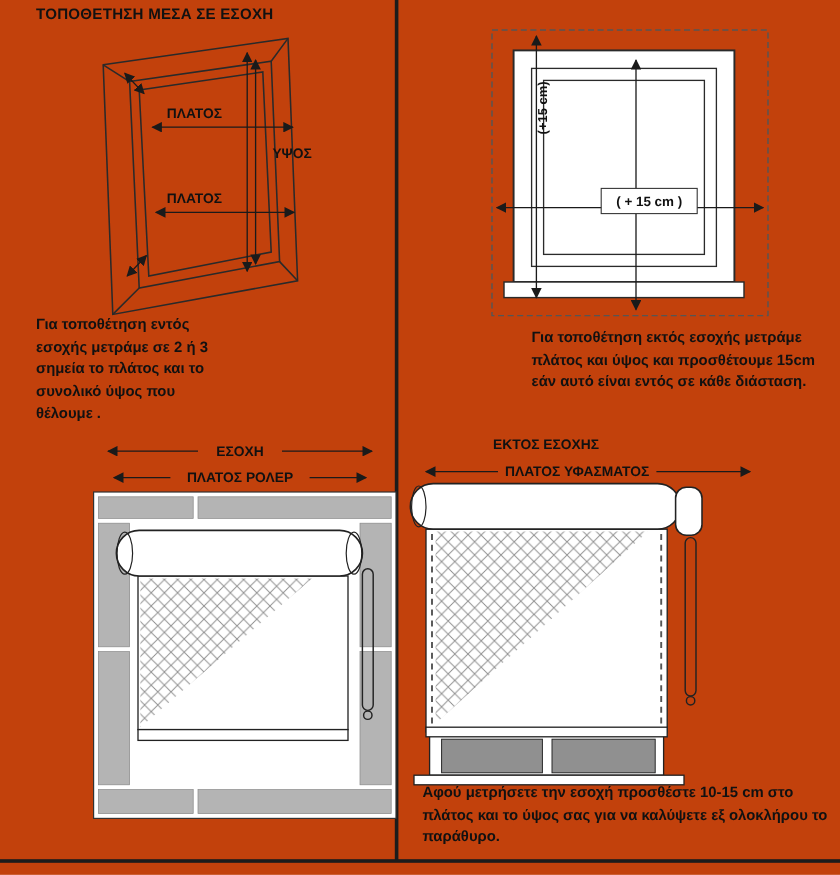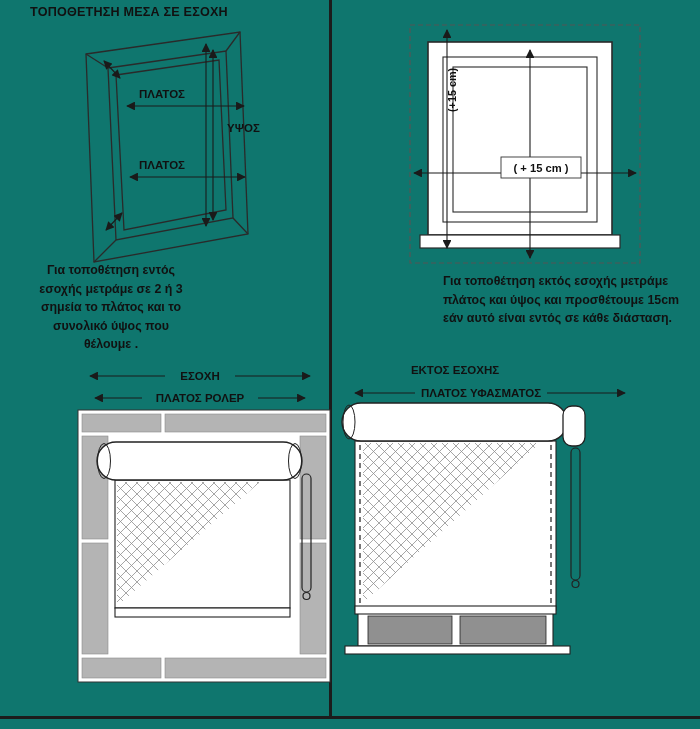--- a/index.html
+++ b/index.html
@@ -1,27 +1,27 @@
 <!DOCTYPE html>
 <html><head>
 <meta charset="utf-8">
 <style>
   html,body{margin:0;padding:0;}
   .canvas{
     position:relative;width:700px;height:729px;
-    background:#0f766e;overflow:hidden;
+    background:#c2410c;overflow:hidden;
     font-family:"Liberation Sans",sans-serif;color:#111;
   }
   .divider-v{position:absolute;left:329px;top:0;width:3px;height:717px;background:#1c1c1c;}
   .divider-h{position:absolute;left:0;top:716px;width:700px;height:3px;background:#1c1c1c;}
   .title{position:absolute;font-size:12.6px;font-weight:bold;letter-spacing:.2px;white-space:nowrap;}
   .title.tl{left:30px;top:5px;}
   .title.tr{left:467px;top:5px;}
   .desc{position:absolute;font-size:12.4px;font-weight:bold;line-height:1.5;}
-  .desc.d1{left:30px;top:261px;width:162px;text-align:center;}
+  .desc.d1{left:30px;top:261px;width:162px;}
   .desc.d2{left:443px;top:272px;width:240px;}
   .desc.d3{left:352px;top:651px;width:340px;}
   svg{position:absolute;}
   .svg1{left:70px;top:28px;}
   .svg2{left:400px;top:18px;}
   .svg3{left:60px;top:362px;}
   .svg4{left:335px;top:358px;}
   svg text{font-family:"Liberation Sans",sans-serif;font-weight:bold;fill:#111;}
 </style>
 </head>
@@ -169,14 +169,15 @@
       <rect x="7" y="45" width="225" height="38" rx="19" stroke-width="1.4"></rect>
       <ellipse cx="14" cy="64" rx="6" ry="17" fill="none" stroke-width="1"></ellipse>
       <rect x="228" y="48" width="22" height="40" rx="9" stroke-width="1.3"></rect>
     </g>
     <g fill="none" stroke="#222" stroke-width="1.2">
       <rect x="236" y="90" width="9" height="132" rx="4.5"></rect>
       <circle cx="240.5" cy="226" r="3.5"></circle>
     </g>
   </svg>
 
+  <div class="desc d3">Αφού μετρήσετε την εσοχή προσθέστε 10-15 cm στο πλάτος και το ύψος σας για να καλύψετε εξ ολοκλήρου το παράθυρο.</div>
 
 </div>
 
 </body></html>

